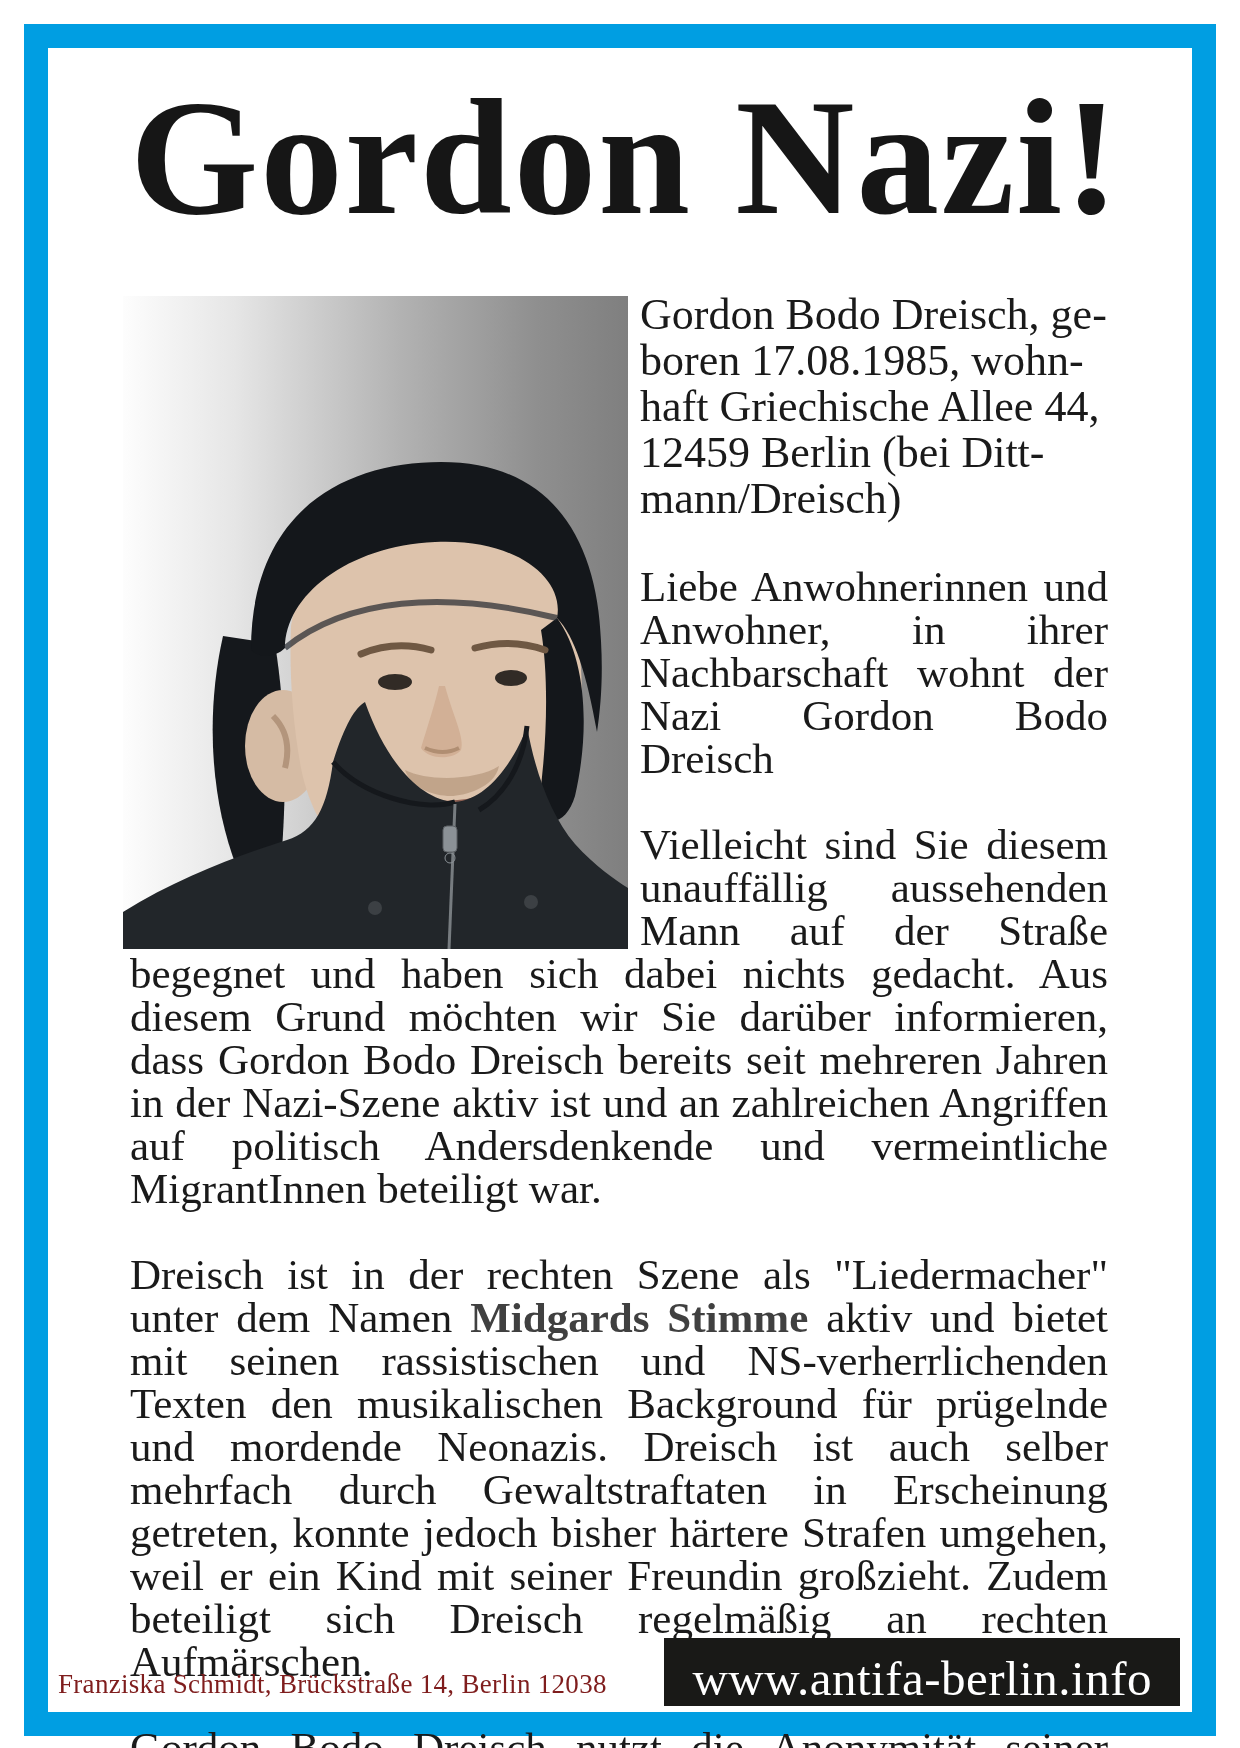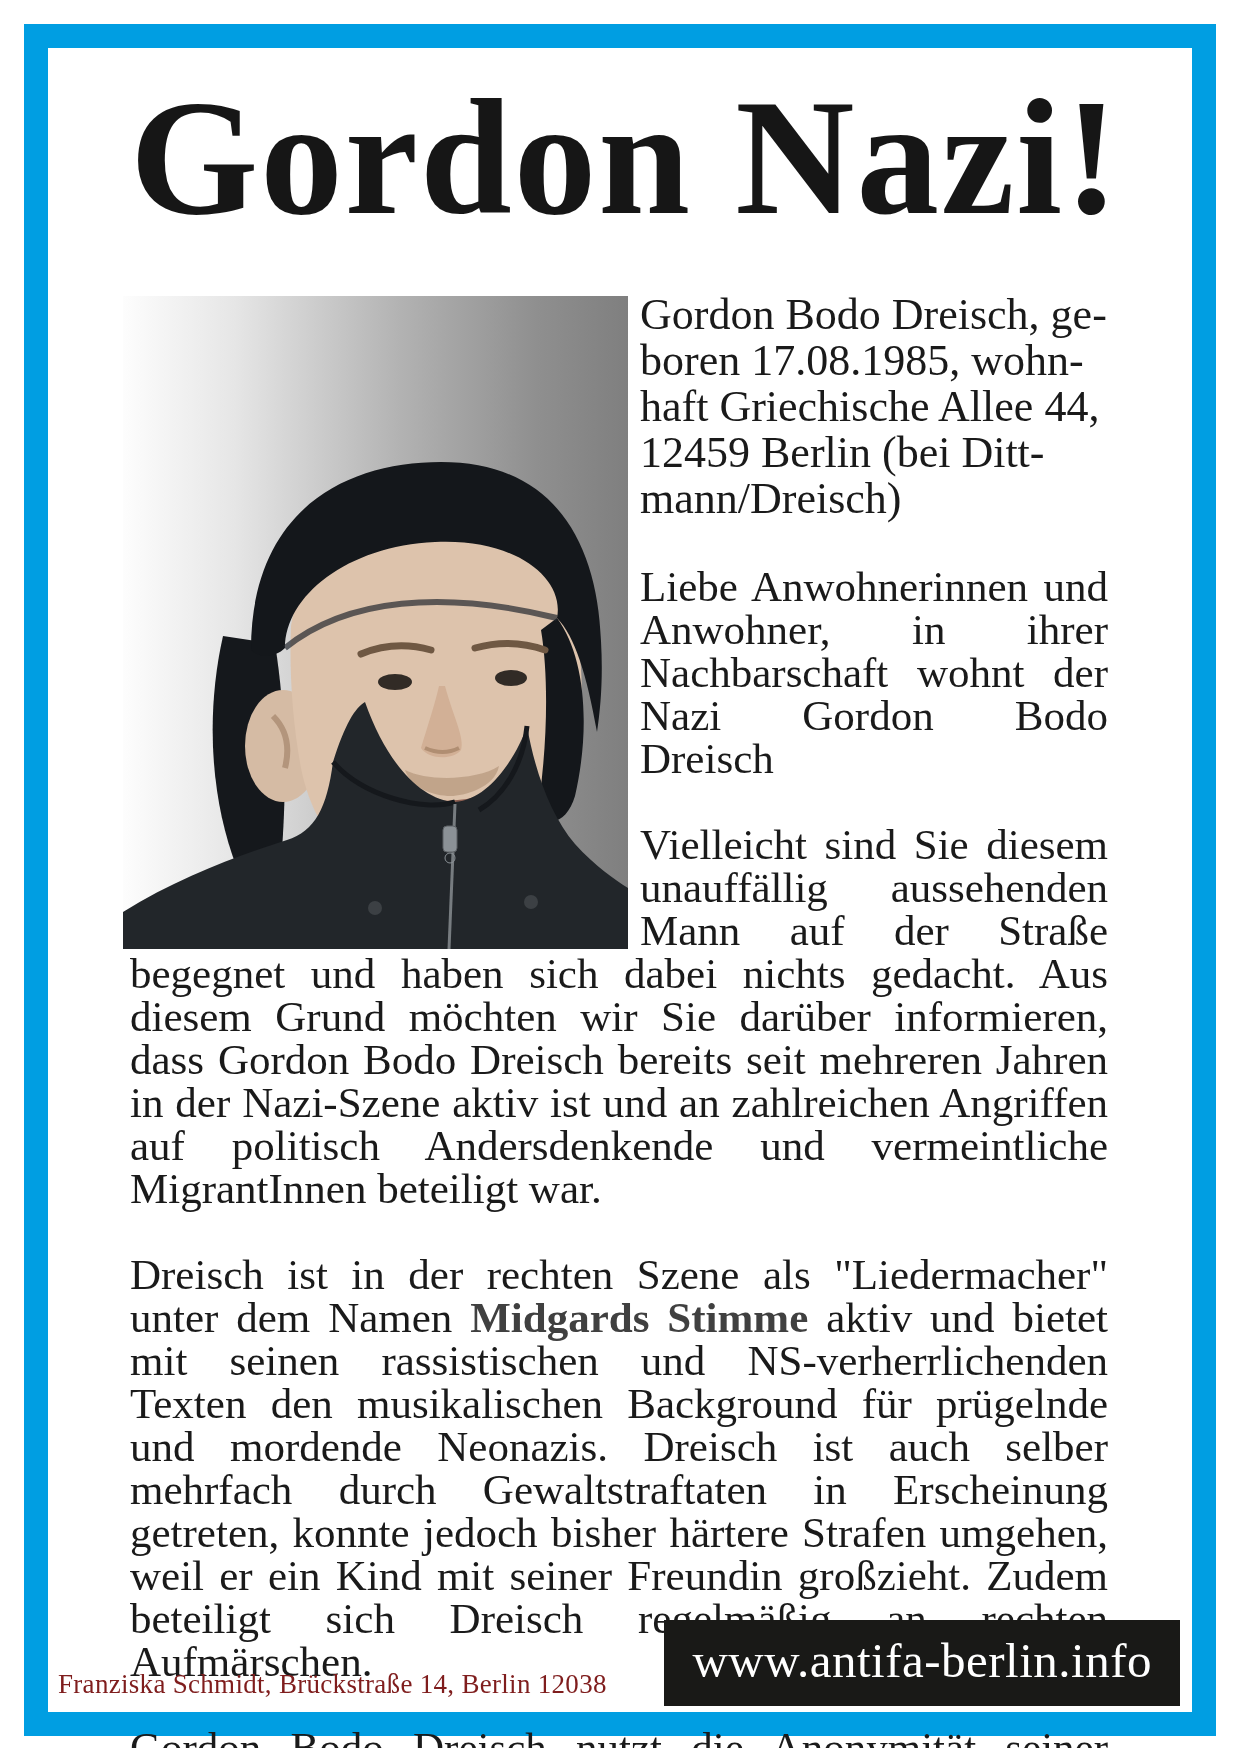--- a/index.html
+++ b/index.html
@@ -31,21 +31,21 @@
   p.intro {
     margin-top:0; text-align:left; font-size:44px; line-height:46px;
   }
   .hl { color:#404040; font-weight:bold; }
   .imprint {
     position:absolute; left:58px; bottom:48px; font-size:27px; color:#7f1d1d;
     letter-spacing:0.3px;
   }
   .urlbar {
     position:absolute; right:60px; bottom:42px; background:#191917;
-    color:#ffffff; padding:14px 28px 18px 28px;margin-top:36px;
+    color:#ffffff; padding:14px 28px 0 28px;margin-top:36px;
   }
   .urlbar span { font-size:49px; line-height:1.1; letter-spacing:0.5px; }
 </style>
 </head>
 <body>
 
 <div class="page">
   <div class="frame"></div>
 
   <div class="content">

